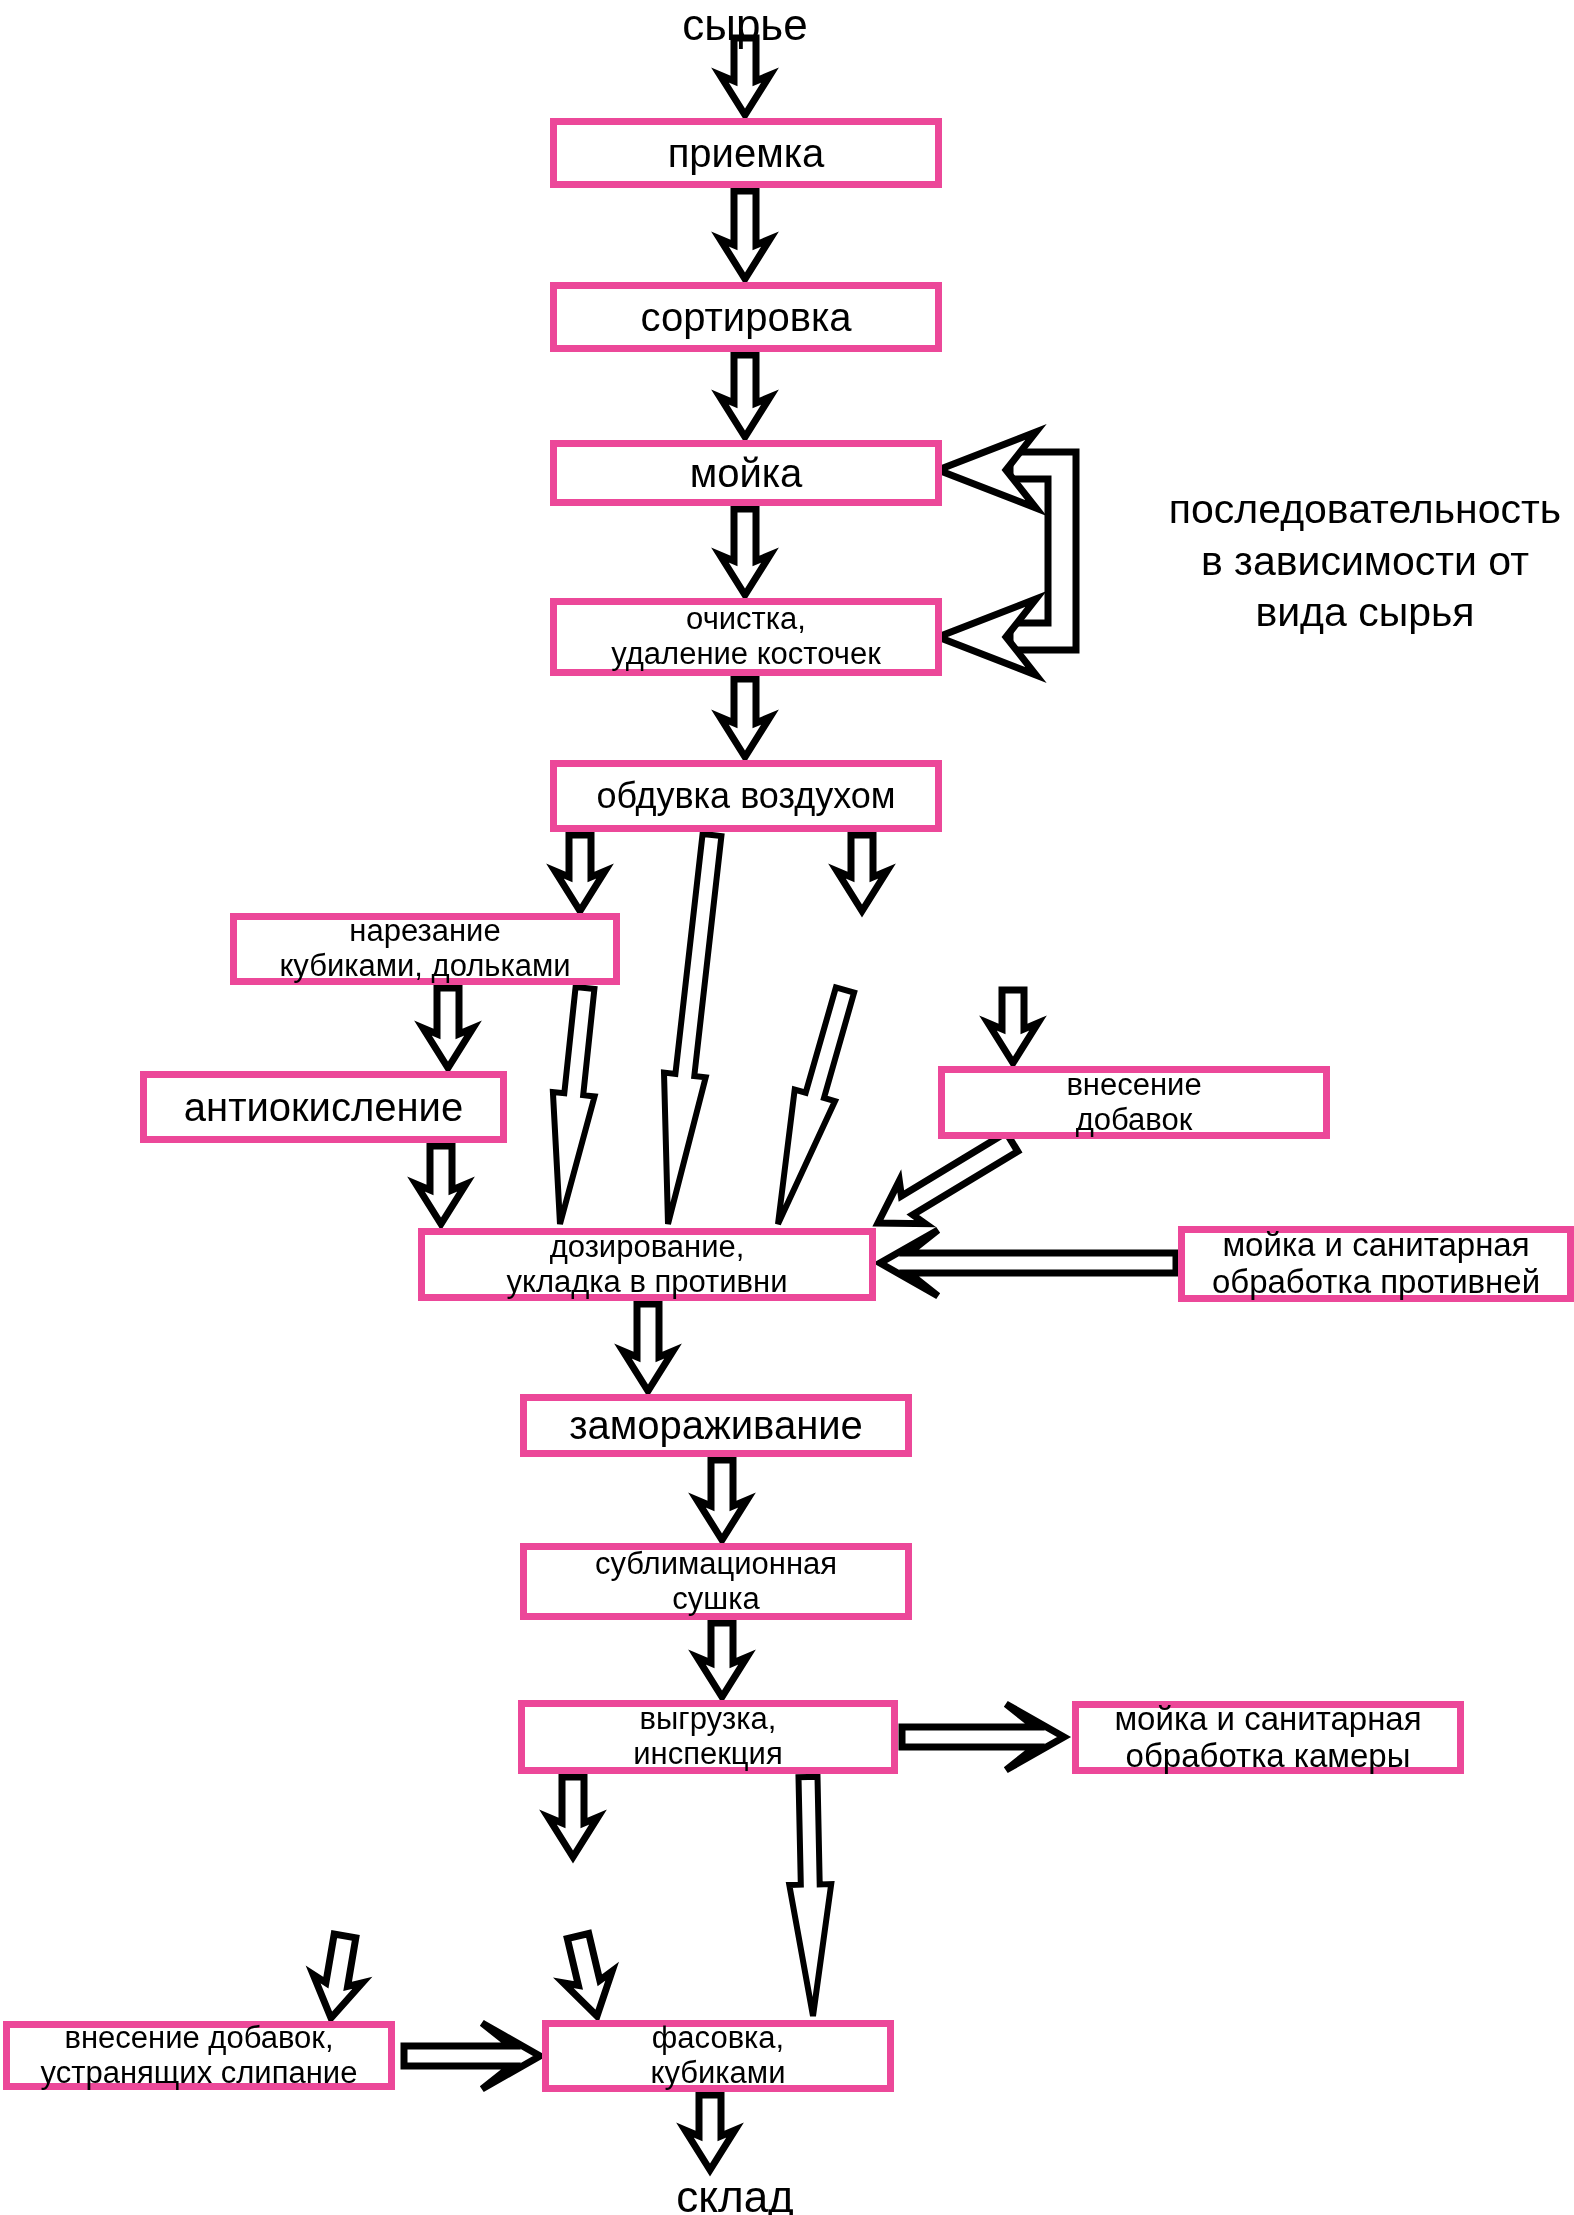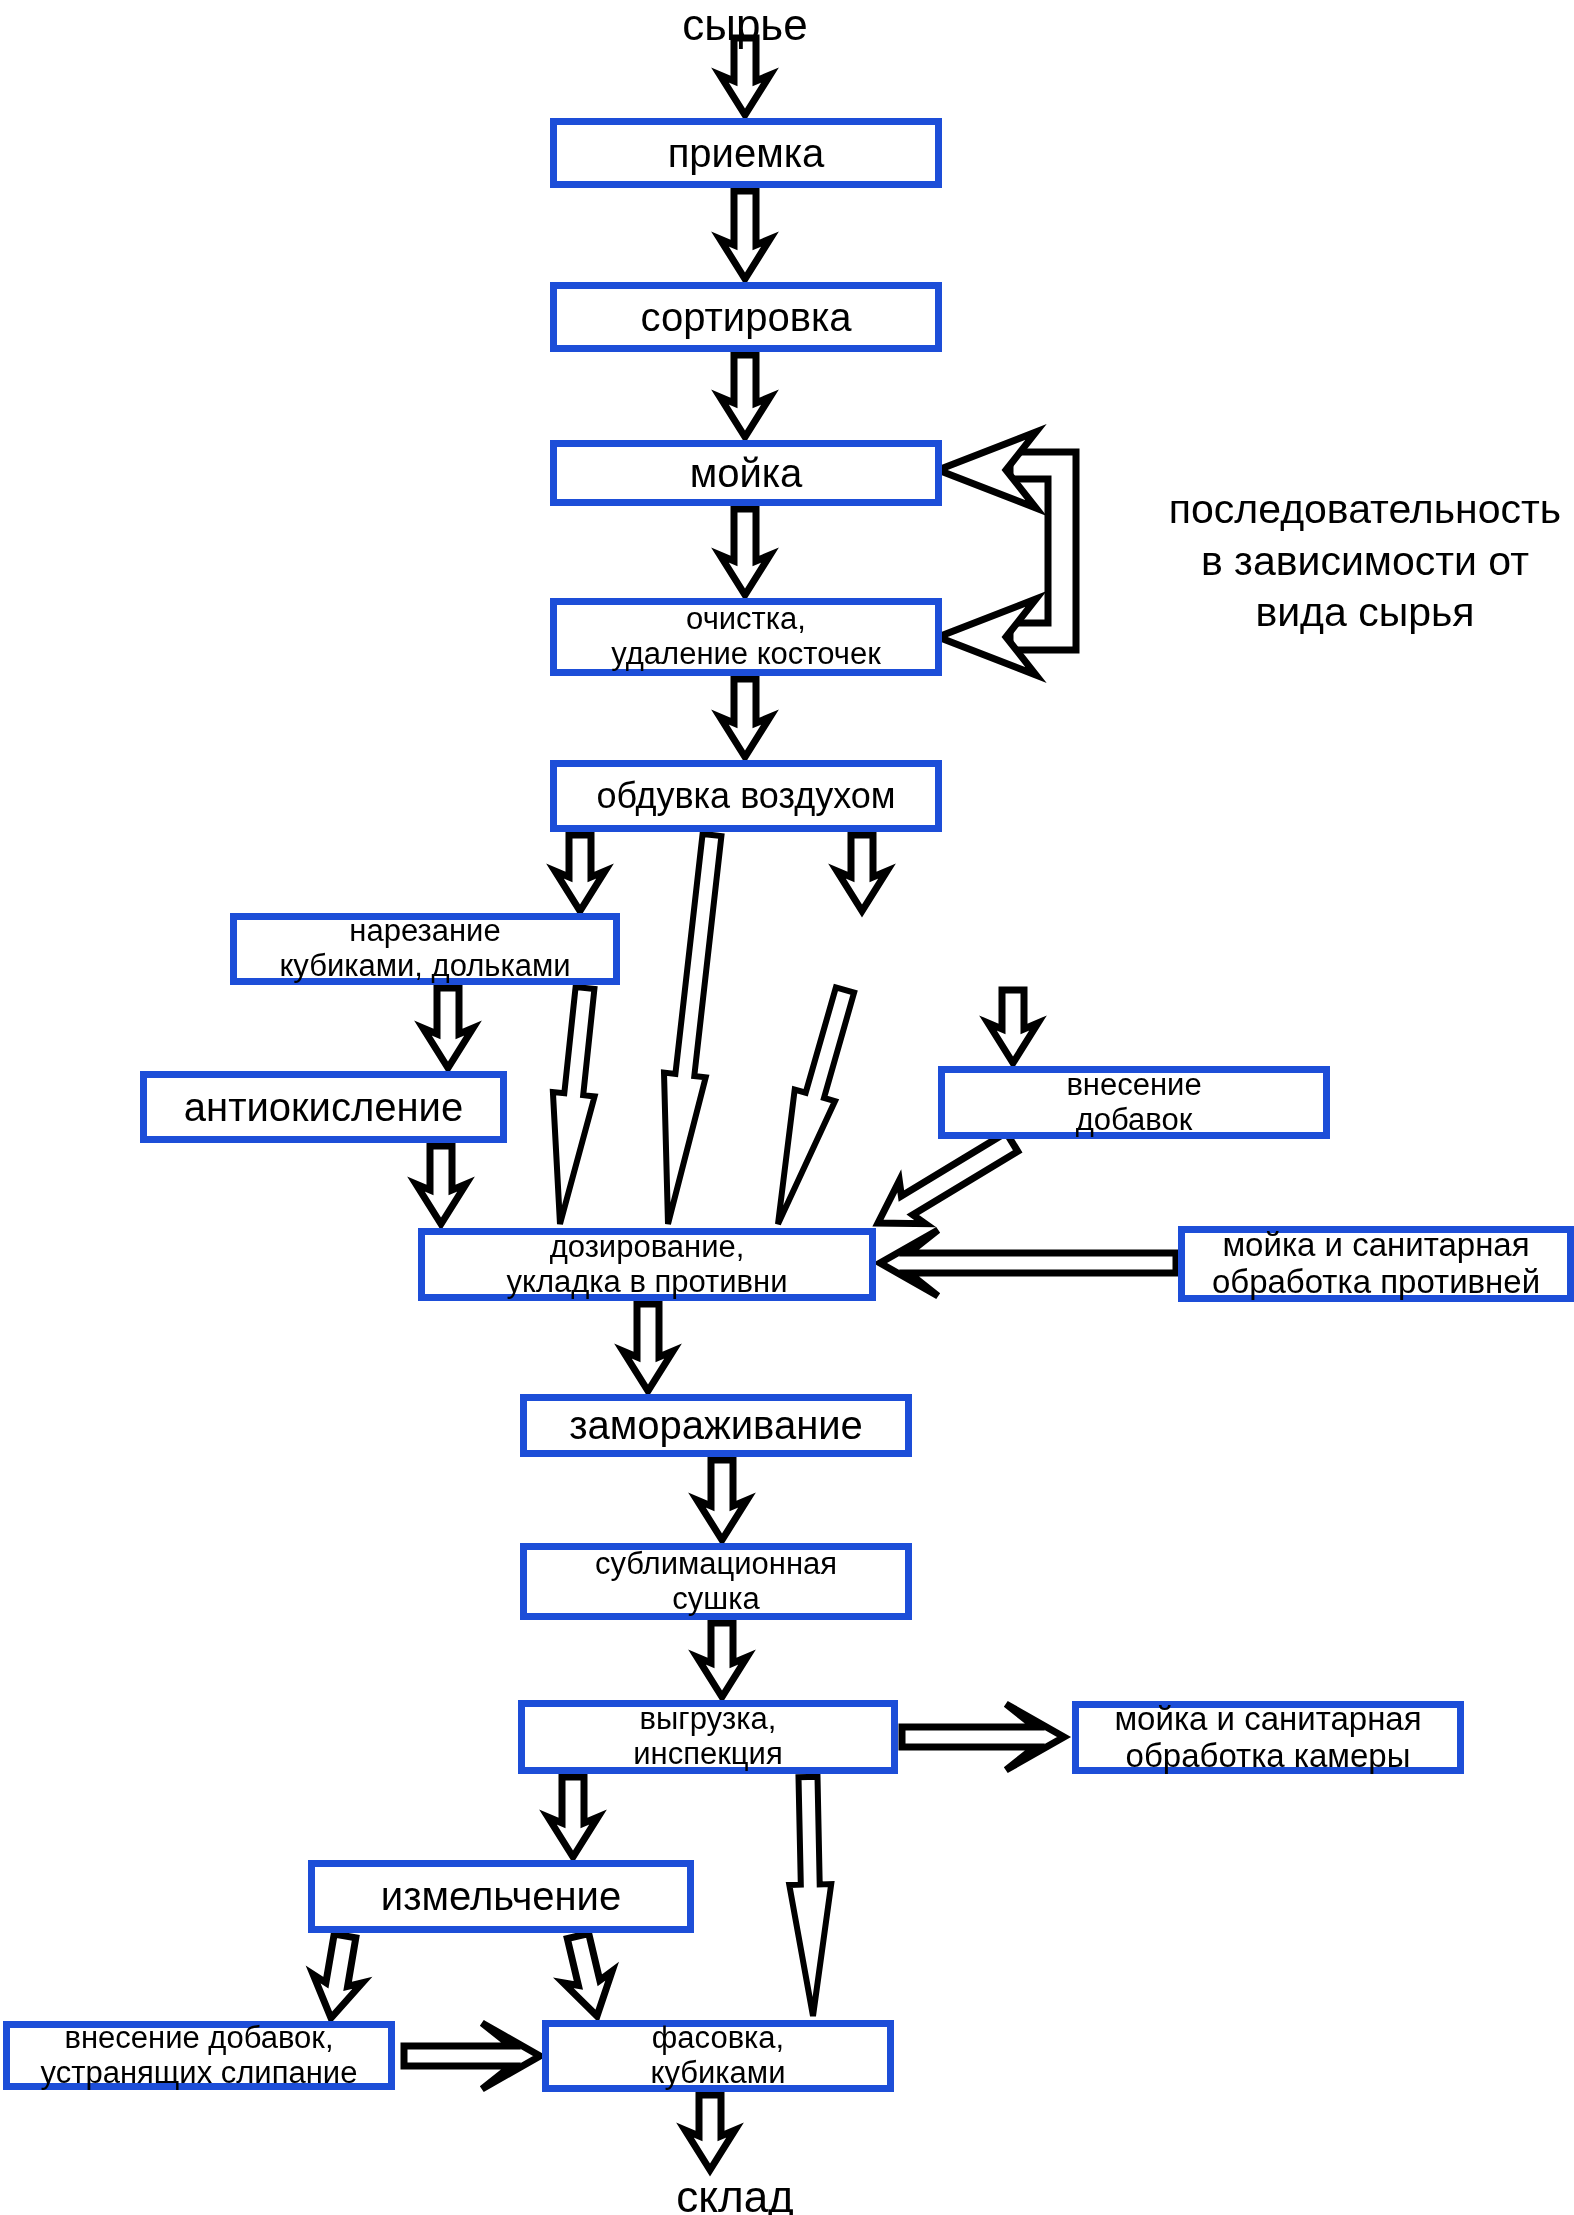--- a/index.html
+++ b/index.html
@@ -2,21 +2,21 @@
 <html><head>
 <meta charset="utf-8">
 <style>
   html,body{margin:0;padding:0;background:#fff;}
   .canvas{
     position:relative;width:1574px;height:2215px;background:#fff;
     font-family:Liberation Sans, sans-serif;color:#000;overflow:hidden;padding-left:12px;
   }
   #arrow-layer{position:absolute;left:0;top:0;width:1574px;height:2215px;}
   .node{
-    position:absolute;box-sizing:border-box;background:#fff;border:7px solid #1d4ed8;
+    position:absolute;box-sizing:border-box;background:#fff;border:7px solid #ec4899;
     display:flex;flex-direction:column;justify-content:center;align-items:center;
     text-align:center;white-space:nowrap;
   }
   .fs1{font-size:40px;}
   .fs2{font-size:31px;line-height:1.12;}
   .fs2 .line{display:block;}
   .flabel{position:absolute;text-align:center;font-size:44px;white-space:nowrap;}
   .side-note{
     position:absolute;left:1080px;top:484px;width:494px;text-align:center;
     font-size:41px;line-height:1.26;margin-left:38px;
@@ -119,23 +119,20 @@
   <div class="node fs2" style="left:518px;top:1700px;width:380px;height:74px">
     <span class="line">выгрузка,</span>
     <span class="line">инспекция</span>
   </div>
 
   <div class="node fs2" style="left:1072px;top:1701px;width:392px;height:73px;font-size:33px">
     <span class="line">мойка и санитарная</span>
     <span class="line">обработка камеры</span>
   </div>
 
-  <div class="node fs1" style="left:308px;top:1860px;width:386px;height:73px">
-    <span class="line">измельчение</span>
-  </div>
 
   <div class="node fs2" style="left:3px;top:2021px;width:392px;height:69px">
     <span class="line">внесение добавок,</span>
     <span class="line">устранящих слипание</span>
   </div>
 
   <div class="node fs2" style="left:542px;top:2020px;width:352px;height:72px">
     <span class="line">фасовка,</span>
     <span class="line">кубиками</span>
   </div>

